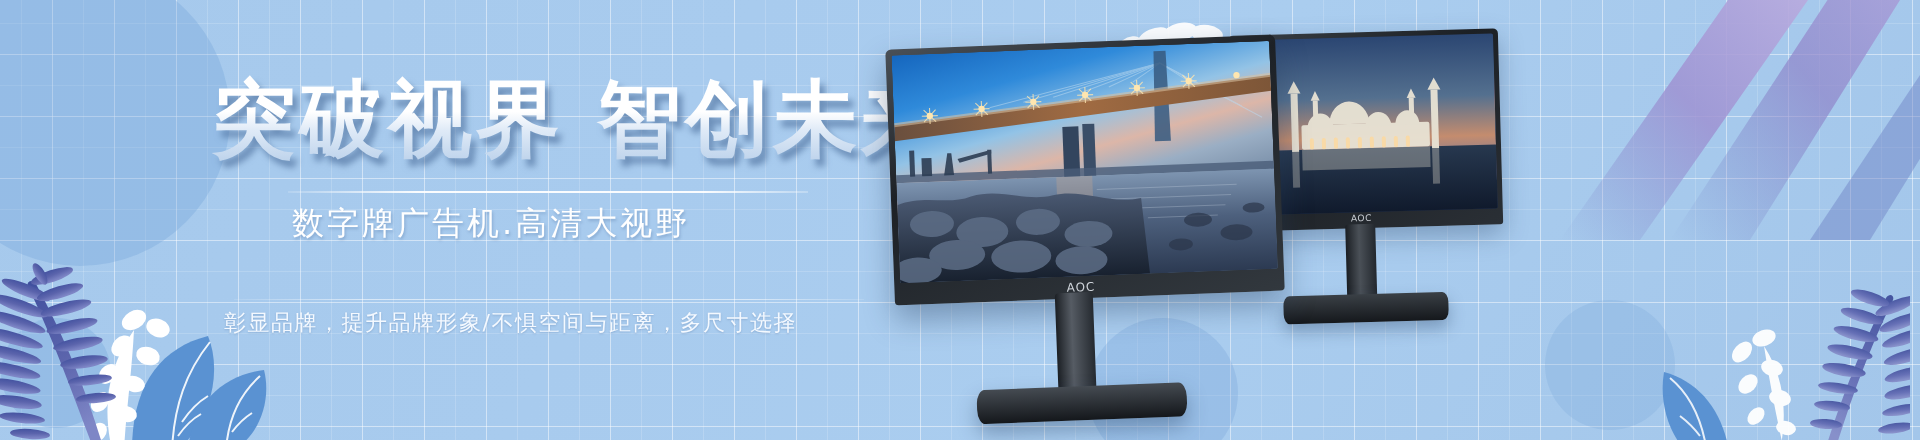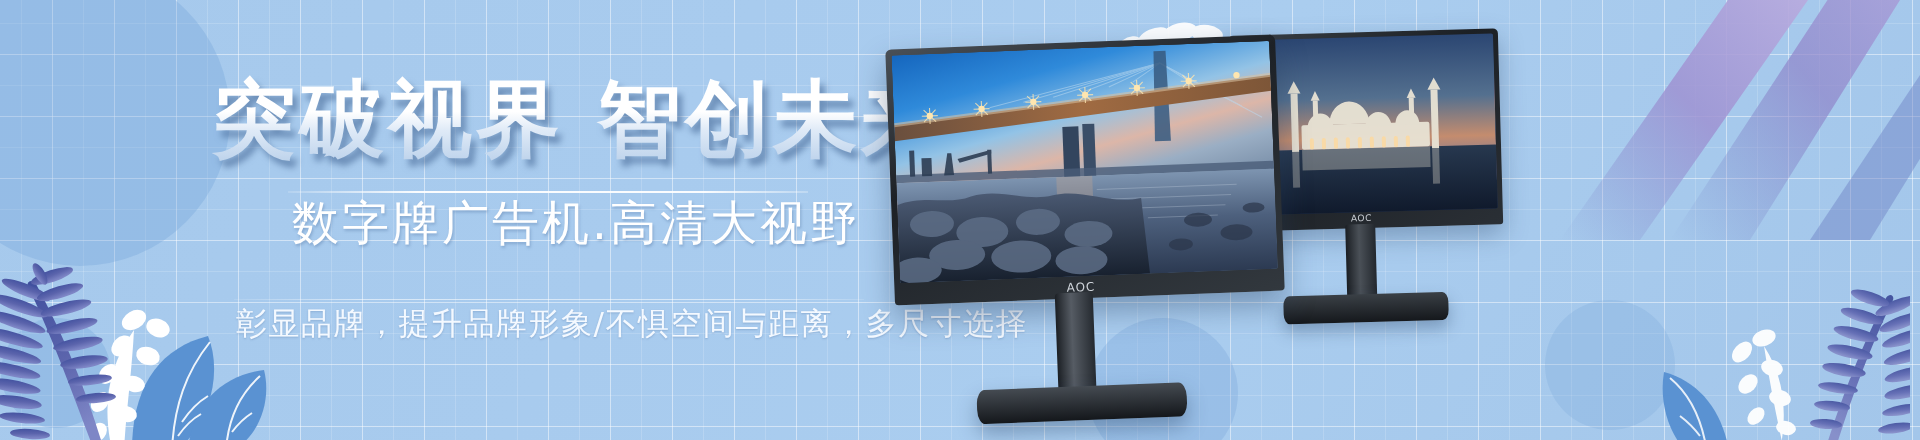--- a/index.html
+++ b/index.html
@@ -57,32 +57,32 @@
     -webkit-text-fill-color:transparent;color:transparent;
     filter:drop-shadow(5px 7px 3px rgba(58,92,140,.55));
     font-family:"DejaVu Sans","Liberation Sans",sans-serif;
   }
   .rule{
     position:absolute;left:288px;top:191px;width:520px;height:2px;
     background:linear-gradient(to right,rgba(255,255,255,.15),rgba(255,255,255,.95) 25%,rgba(255,255,255,.95) 80%,rgba(255,255,255,.25));
   }
   .subhead{
     position:absolute;left:292px;top:196px;
-    font-size:47px;line-height:54px;letter-spacing:3px;
+    font-size:32px;line-height:54px;letter-spacing:3px;
     color:#ffffff;white-space:nowrap;font-weight:400;
     text-shadow:1px 2px 3px rgba(66,101,150,.35);
     font-family:"DejaVu Sans","Liberation Sans",sans-serif;
   }
   .rule2{
     position:absolute;left:234px;top:299px;width:630px;height:1px;
     background:linear-gradient(to right,rgba(255,255,255,.10),rgba(255,255,255,.55) 20%,rgba(255,255,255,.55) 82%,rgba(255,255,255,.12));
   }
   .tagline{
-    position:absolute;left:236px;top:306px;
-    font-size:31px;line-height:34px;letter-spacing:1.5px;
+    position:absolute;left:224px;top:306px;
+    font-size:22px;line-height:34px;letter-spacing:1.5px;
     color:#f4f9ff;white-space:nowrap;font-weight:400;
     text-shadow:0 1px 2px rgba(66,101,150,.30);
     font-family:"DejaVu Sans","Liberation Sans",sans-serif;
   }
 
   
   .monitors{position:absolute;left:880px;top:0;width:640px;height:440px;}
 
   .mon{position:absolute;}
 

